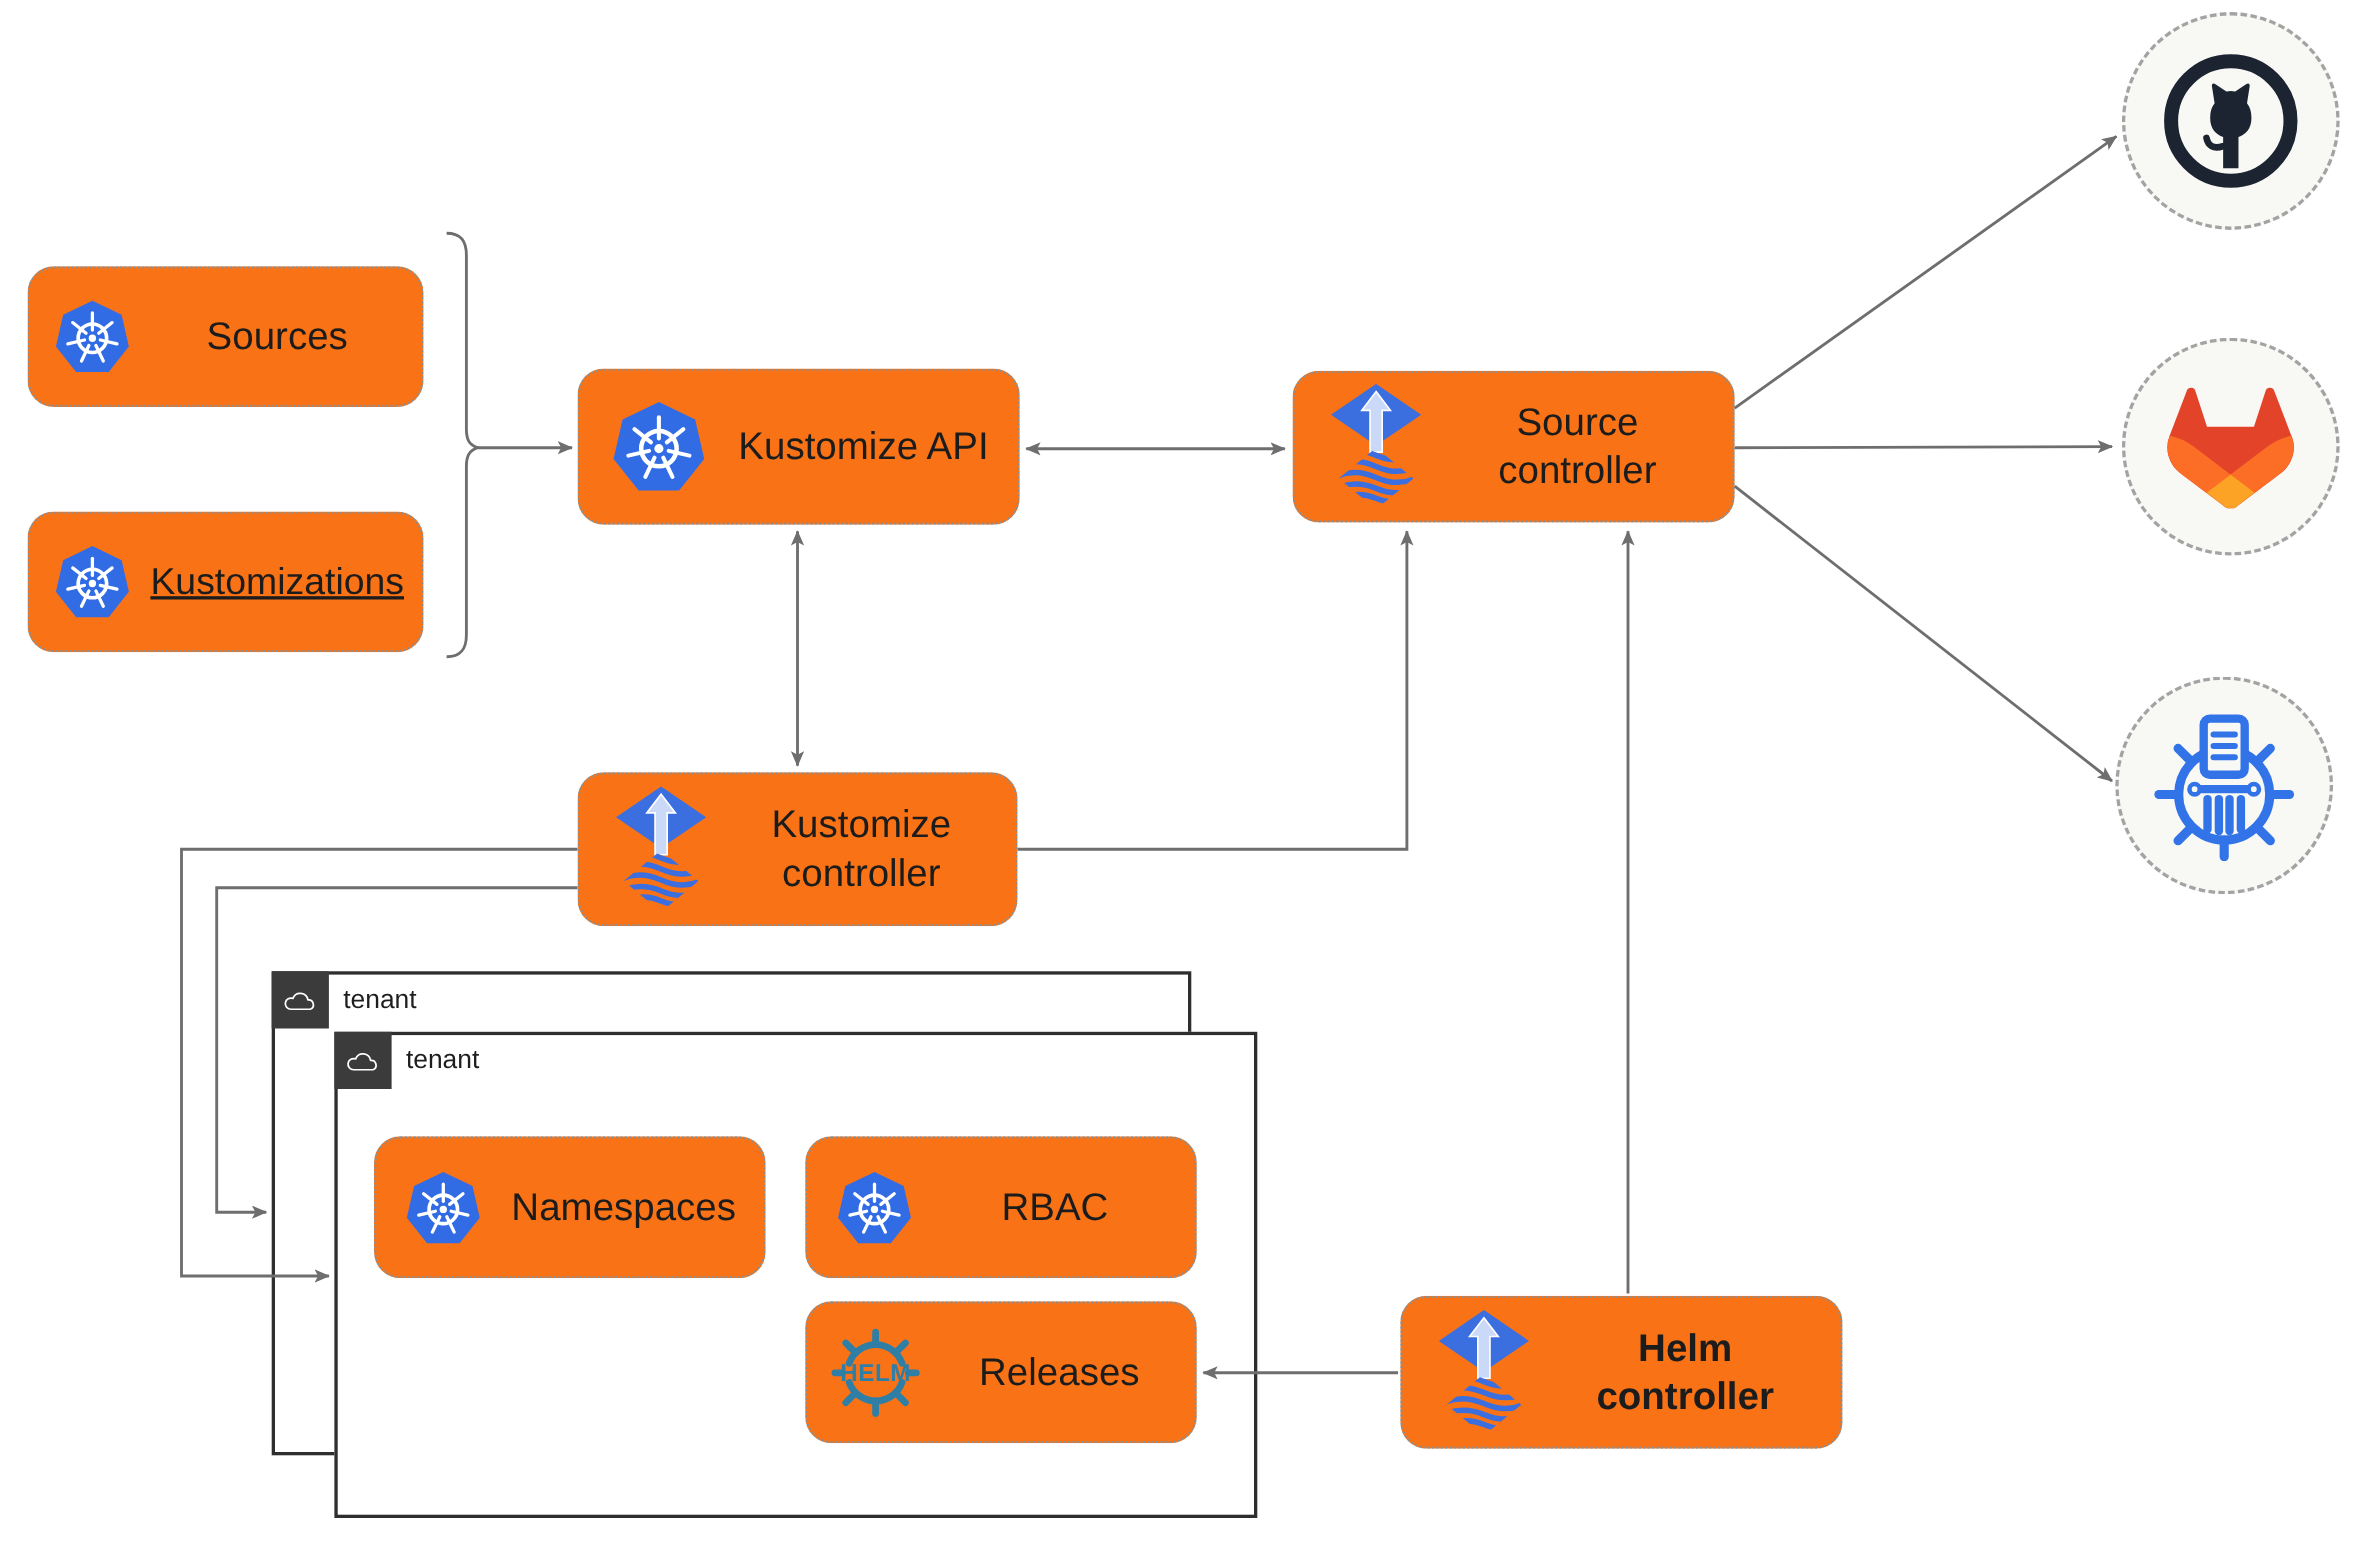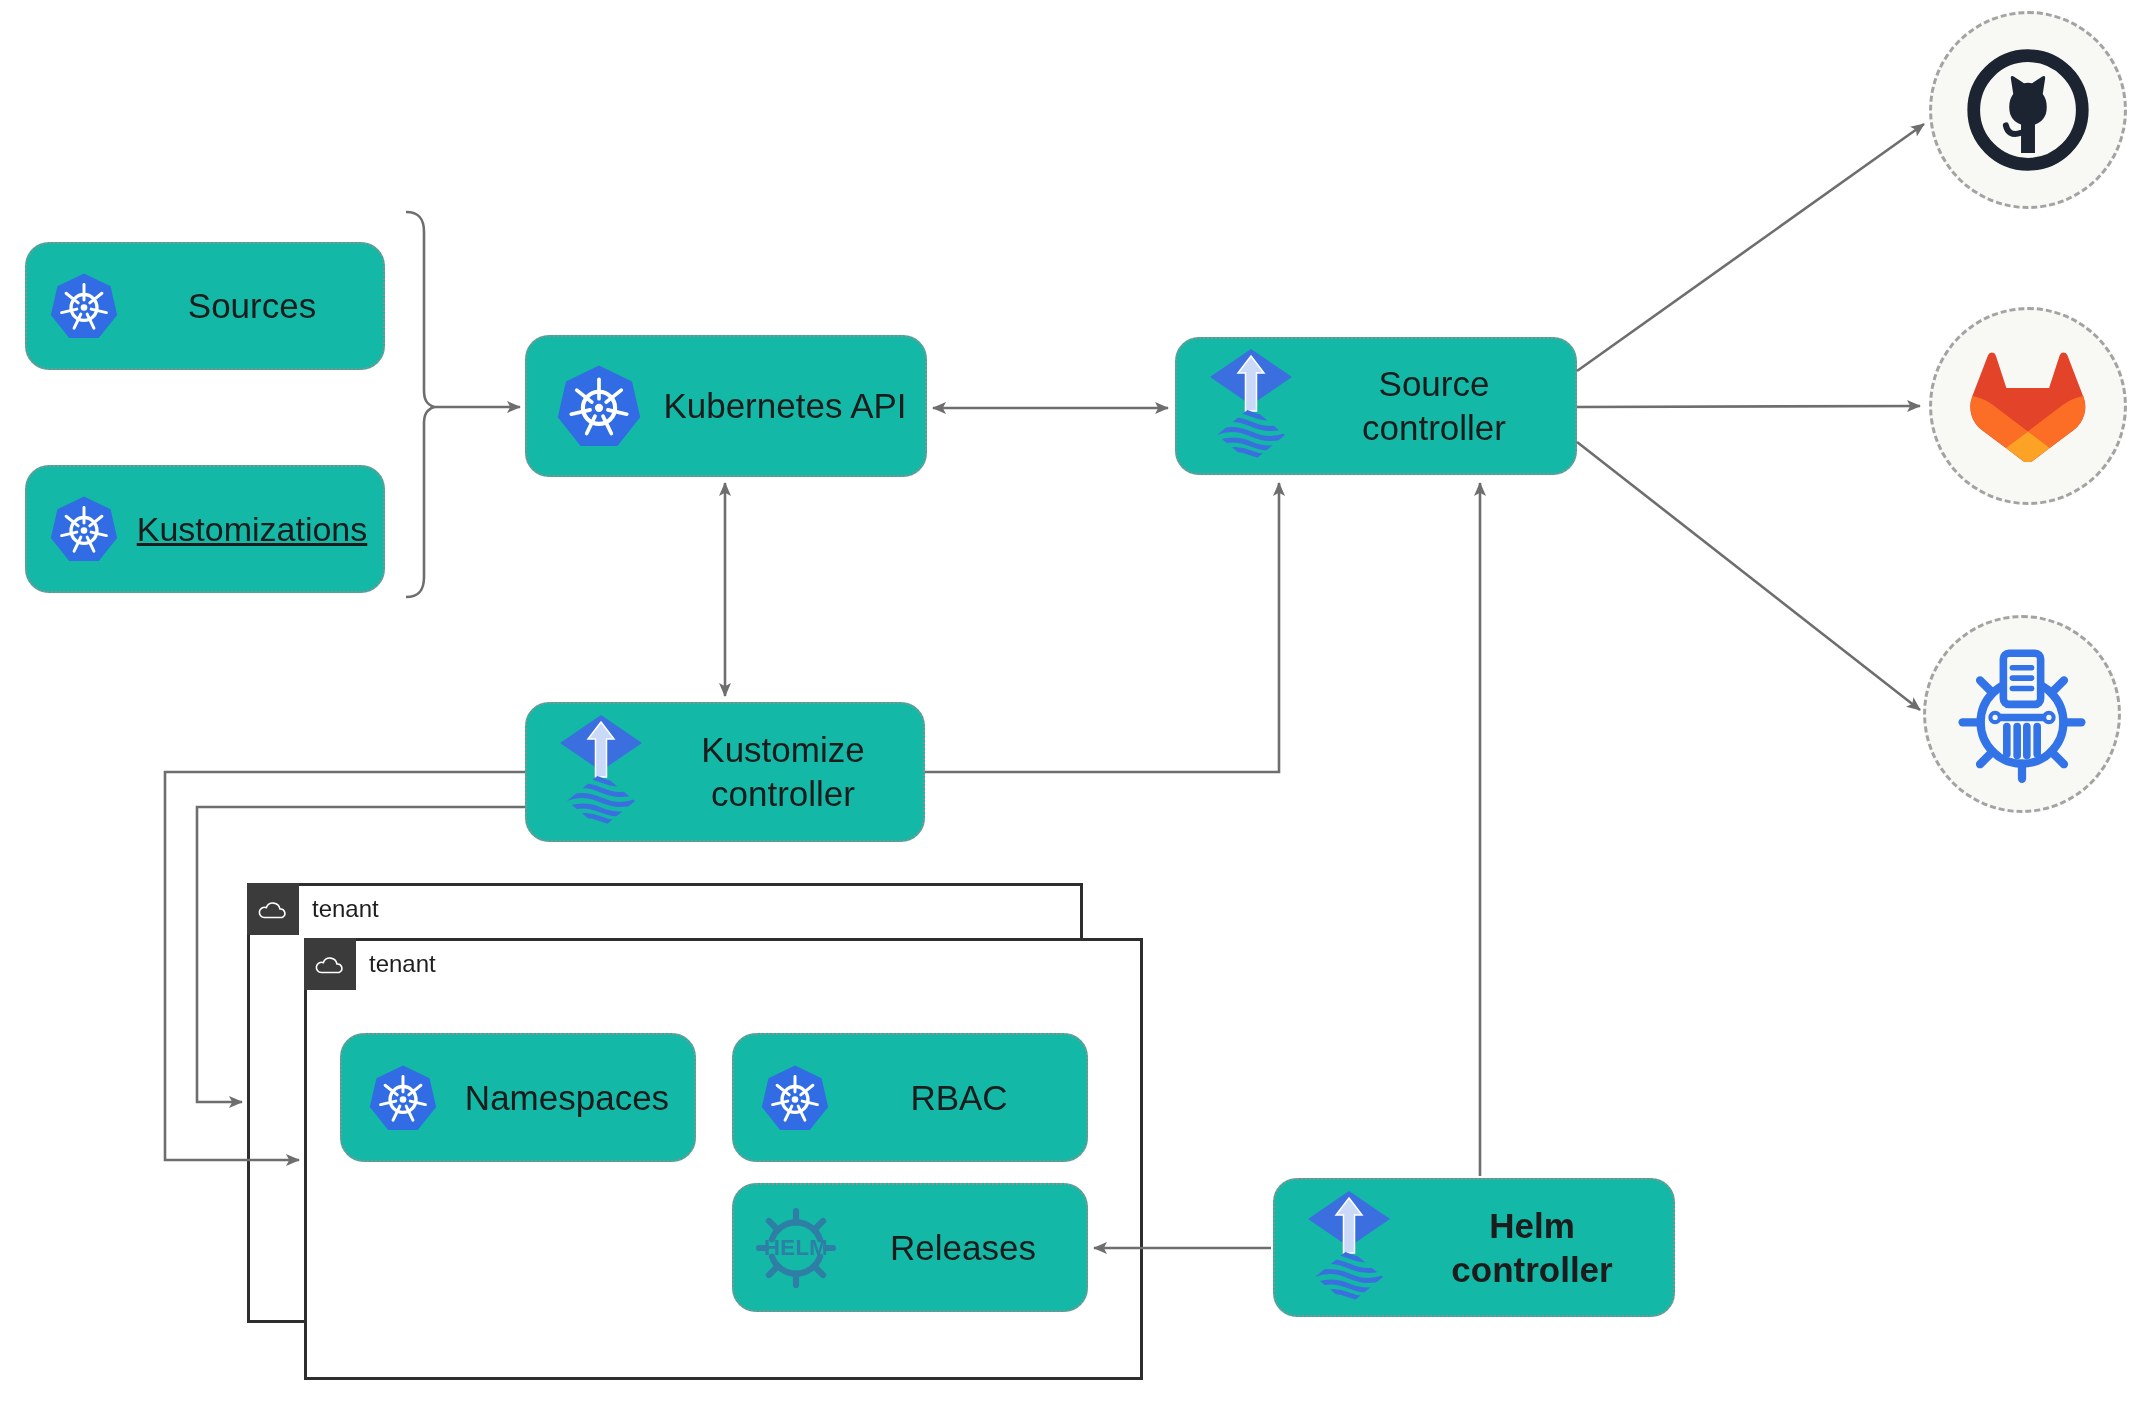--- a/index.html
+++ b/index.html
@@ -3,21 +3,21 @@
 <meta charset="utf-8">
 <style>
   html,body{margin:0;padding:0;background:#ffffff;}
   .canvas{
     position:relative;width:2144px;height:1407px;background:#ffffff;
     font-family:"Liberation Sans",sans-serif;color:#1c1c1c;overflow:hidden;
   }
   
   .node{
     position:absolute;display:flex;align-items:center;box-sizing:border-box;
-    background:#14b8a6;border:2.4px dotted #8e8e8e;border-radius:24px;
+    background:#f97316;border:2.4px dotted #8e8e8e;border-radius:24px;
   }
   .node .icon{flex:0 0 auto;display:block;}
   .node-label{flex:1;text-align:center;font-size:35px;color:#1c1c1c;}
   .controller .node-label{max-width:215px;margin:0 auto;line-height:1.25;}
   
   .circle{
     position:absolute;width:198px;height:198px;border-radius:50%;box-sizing:border-box;
     background:#f8f8f5;border:3px dashed #a3a3a3;
     display:flex;align-items:center;justify-content:center;
   }
@@ -140,21 +140,21 @@
     <svg class="icon" width="74" height="74" viewBox="0 0 100 100" style="margin-left:20px">
         <use href="#sym-k8s"></use>
       </svg>
     <span class="node-label" style="font-size:34px">Kustomizations</span>
   </div>
 
   <div class="node" style="left:525px;top:335px;width:402px;height:142px;">
     <svg class="icon" width="92" height="92" viewBox="0 0 100 100" style="margin-left:26px">
         <use href="#sym-k8s"></use>
       </svg>
-    <span class="node-label">Kubernetes API</span>
+    <span class="node-label">Kustomize API</span>
   </div>
 
   <div class="node controller" style="left:1175px;top:337px;width:402px;height:138px;">
     <svg class="icon" width="84" height="114" viewBox="0 0 84 114" style="margin-left:32px">
         <use href="#sym-flux"></use>
       </svg>
     <span class="node-label">Source controller</span>
   </div>
 
   <div class="node controller" style="left:525px;top:702px;width:400px;height:140px;">

